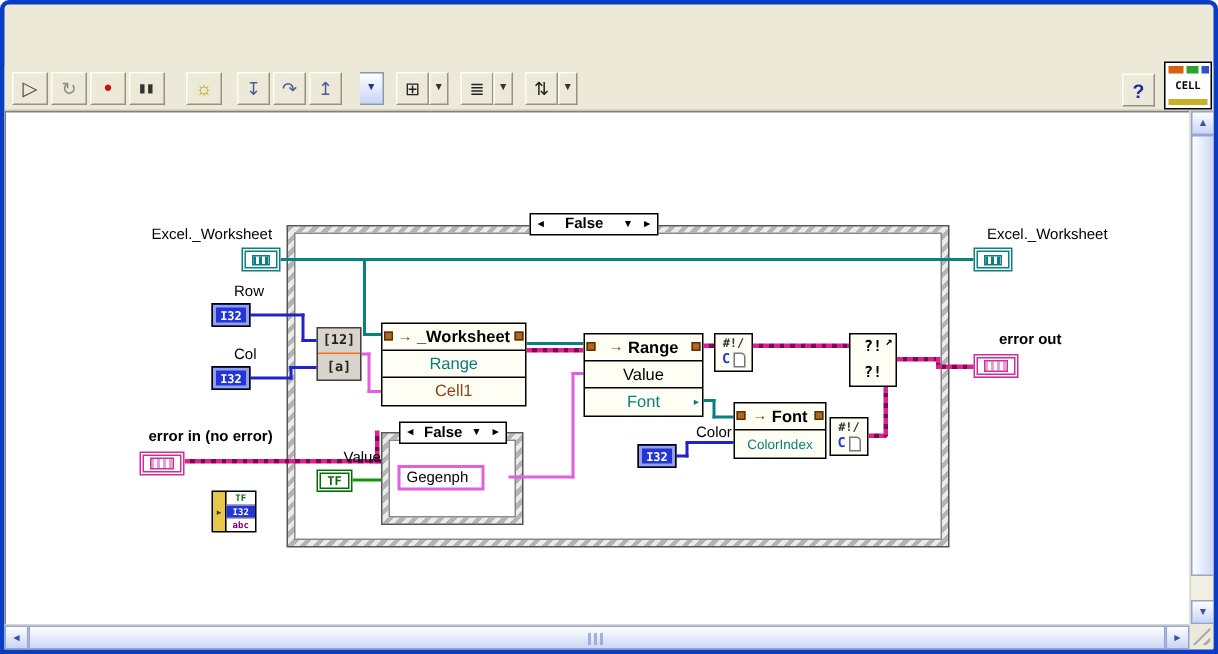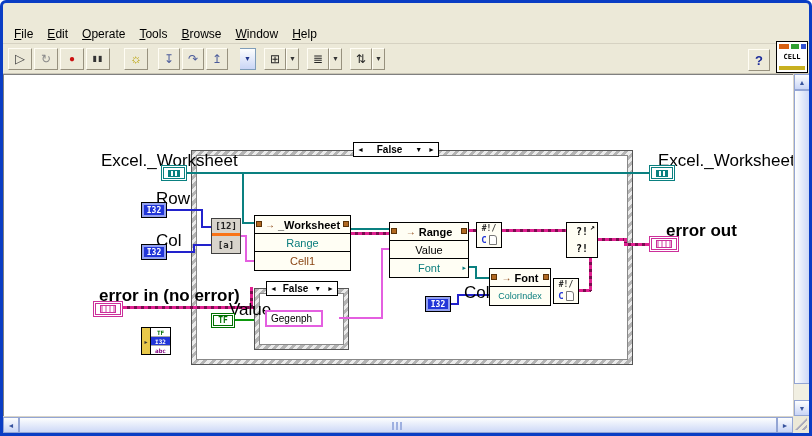--- a/index.html
+++ b/index.html
@@ -56,21 +56,21 @@
   
   .diagram { position:absolute; left:0; top:71px; width:790px; height:342px; background:#fff; border-top:1px solid #808080; border-left:1px solid #808080; overflow:hidden; }
 
   .lv-case { position:absolute; background:repeating-linear-gradient(135deg,#b4b4b4 0 3px,#ebebeb 3px 6px); border:1px solid #555; z-index:1; }
   .lv-case-inner { position:absolute; left:4px; top:4px; right:4px; bottom:4px; background:#fff; border:1px solid #888; }
 
   .case-selector { position:absolute; height:15px; background:#fff; border:1px solid #000; display:flex; align-items:center; z-index:7; }
   .sel-arrow { font-size:7px; color:#000; padding:0 3px; }
   .sel-label { flex:1; text-align:center; font-size:10px; font-weight:bold; color:#000; }
 
-  .dlabel { position:absolute; font-size:17px; color:#000; z-index:5; white-space:nowrap;padding-left:12px; }
+  .dlabel { position:absolute; font-size:10px; color:#000; z-index:5; white-space:nowrap;padding-left:12px; }
   .dlabel.b { font-weight:bold; }
 
   .term { position:absolute; z-index:6; display:flex; align-items:center; justify-content:center; background:#fff; }
   .term-i32 { width:26px; height:16px; background:var(--term_blue,#2236d8); border:1px solid #000; box-shadow:inset 0 0 0 2px #93a0ef; color:#fff; font-size:8px; font-weight:bold; font-family:"DejaVu Sans Mono", monospace; }
   .term-tf { width:24px; height:15px; border:1px solid var(--term_green,#007000); box-shadow:inset 0 0 0 1px #fff, inset 0 0 0 2px var(--term_green,#007000); color:var(--term_green,#007000); font-size:8px; font-weight:bold; font-family:"DejaVu Sans Mono", monospace; }
   .term-ref { width:26px; height:16px; border:1px solid var(--term_teal,#0a8080); box-shadow:inset 0 0 0 1px #fff, inset 0 0 0 2px var(--term_teal,#0a8080); }
   .ref-glyph { width:12px; height:7px; border:1px solid var(--term_teal,#0a8080); background:repeating-linear-gradient(90deg,var(--term_teal,#0a8080) 0 2px,#fff 2px 4px); }
   .term-err { width:30px; height:16px; border:1px solid var(--term_pink,#cc2f9a); box-shadow:inset 0 0 0 1px #fff, inset 0 0 0 2px var(--term_pink,#cc2f9a); }
   .err-glyph { width:16px; height:8px; border:1px solid var(--term_pink,#cc2f9a); background:repeating-linear-gradient(90deg,#e8a0d0 0 2px,#fff 2px 4px); }
 
@@ -88,21 +88,21 @@
   .lv-row:last-child { border-bottom:none; }
   .lv-title { font-weight:bold; font-size:11px; }
   .pin { width:6px; height:6px; background:#b06820; border:1px solid #5a3206; position:absolute; top:5px; }
   .pin-l { left:1px; } .pin-r { right:1px; }
   .head-arrow { color:#8a4513; font-size:10px; font-weight:bold; margin-right:3px; }
   .txt-teal { color:var(--text_teal,#0a7d7d); }
   .txt-maroon { color:var(--text_maroon,#8a4513); }
   .row-expand { position:absolute; right:2px; font-size:7px; color:var(--text_teal,#0a7d7d); }
 
   .index-node { position:absolute; width:30px; height:36px; background:#d8d4cc; border:1px solid #404040; z-index:6; }
-  .index-cell { height:17px; border-bottom:3px solid #f97316; display:flex; align-items:center; justify-content:center; font-size:9px; font-weight:bold; color:#222; font-family:"DejaVu Sans Mono", monospace; }
+  .index-cell { height:17px; border-bottom:1px solid #f97316; display:flex; align-items:center; justify-content:center; font-size:9px; font-weight:bold; color:#222; font-family:"DejaVu Sans Mono", monospace; }
   .index-cell:last-child { border-bottom:none; }
 
   .conv-node { position:absolute; width:26px; height:26px; background:#fffef4; border:1px solid #000; z-index:6; }
   .conv-top { display:block; text-align:center; font-size:8px; font-weight:bold; color:#333; font-family:"DejaVu Sans Mono", monospace; line-height:12px; }
   .conv-bot { display:flex; align-items:center; justify-content:center; gap:2px; }
   .conv-c { font-size:9px; font-weight:bold; color:#2236d8; font-family:"DejaVu Sans Mono", monospace; }
   .page-ico { width:8px; height:10px; background:#fff; border:1px solid #777; border-top-right-radius:3px; }
 
   .merge-node { position:absolute; width:32px; height:36px; background:#fffef4; border:1px solid #000; z-index:6; }
   .merge-row { height:17px; display:flex; align-items:center; justify-content:center; font-size:10px; font-weight:bold; color:#000; position:relative; font-family:"DejaVu Sans Mono", monospace; }
@@ -128,29 +128,20 @@
   .hgrip { position:absolute; left:50%; top:4px; width:12px; height:8px; margin-left:-6px; background:repeating-linear-gradient(90deg,#9eb0e0 0 2px,transparent 2px 4px); }
   .size-grip { position:absolute; left:790px; top:413px; width:16px; height:16px; background:#ece9d8; }
   .size-grip::after { content:""; position:absolute; inset:2px; background:repeating-linear-gradient(135deg,transparent 0 3px,#aab 3px 5px); clip-path:polygon(100% 0,100% 100%,0 100%); }
 </style>
 <title>Set Cell Feld.vi Block Diagram</title></head>
 <body>
 
 <div class="window">
 
 
-  <div class="menubar">
-    <span class="menu-item">File</span>
-    <span class="menu-item">Edit</span>
-    <span class="menu-item">Operate</span>
-    <span class="menu-item">Tools</span>
-    <span class="menu-item">Browse</span>
-    <span class="menu-item">Window</span>
-    <span class="menu-item">Help</span>
-  </div>
 
   <div class="toolbar">
     <span class="tb-btn">
         <span class="g-run">▷</span>
       </span>
     <span class="tb-btn">
         <span class="g-cont">↻</span>
       </span>
     <span class="tb-btn">
         <span class="g-abort">●</span>

